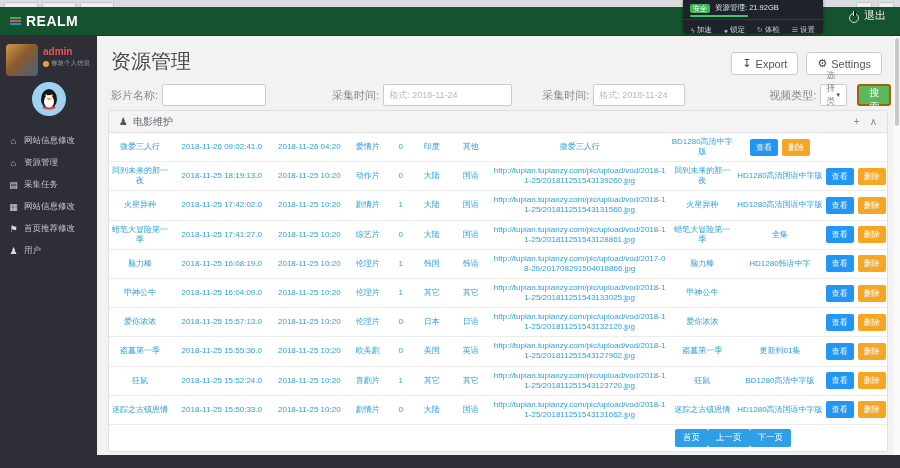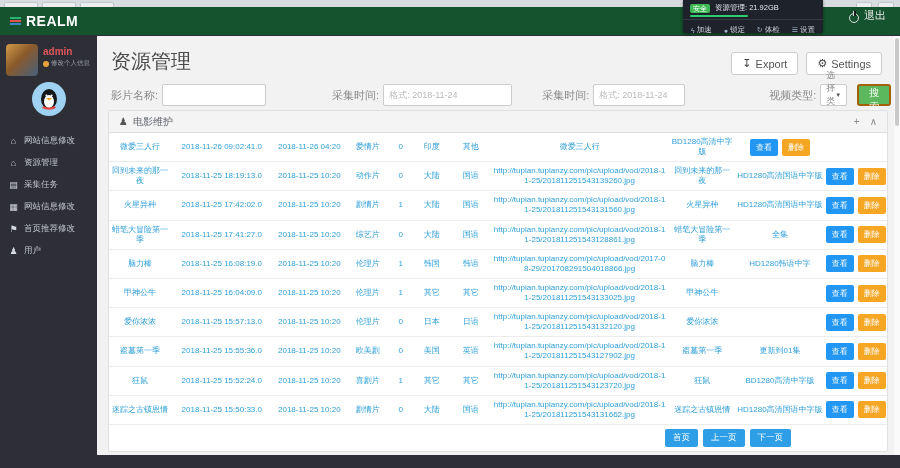--- a/index.html
+++ b/index.html
@@ -72,21 +72,21 @@
   .ptools span { color:#8a8a8a; font-size:10px; cursor:pointer; line-height:1; }
 
   .trow { display:grid; grid-template-columns:8% 13% 9.5% 5.5% 3% 5% 5% 23% 8.5% 11.5% 8%; align-items:center; min-height:29.2px; border-bottom:1px solid #ececec; font-size:8px; color:#2f9fd8; text-align:center; }
   .trow > div { padding:2px 2px; line-height:1.25; word-break:break-all; }
   .cell-link { cursor:pointer; }
   .acts { display:flex; gap:4px; justify-content:center; }
   .abtn { border:none; border-radius:2px; color:#fff; font-size:8px; padding:3px 6px; cursor:pointer; white-space:nowrap; }
   .abtn.view { background:#2196f3; }
   .abtn.del { background:#f5a623; }
 
-  .pager { display:flex; gap:5px; justify-content:flex-end; padding:4px 96px 0 0; }
+  .pager { display:flex; justify-content:flex-end; padding:4px 96px 0 0; }
   .pbtn { background:#2e9fe6; border:none; border-radius:2px; color:#fff; font-size:8.5px; padding:3px 8px; cursor:pointer; white-space:nowrap; }
 
   .footer-strip { position:absolute; left:97px; top:455px; width:803px; height:13px; background:#2e2e36; }
 </style>
 </head>
 <body>
 
 <div class="stage">
 
   <div class="chrome">

